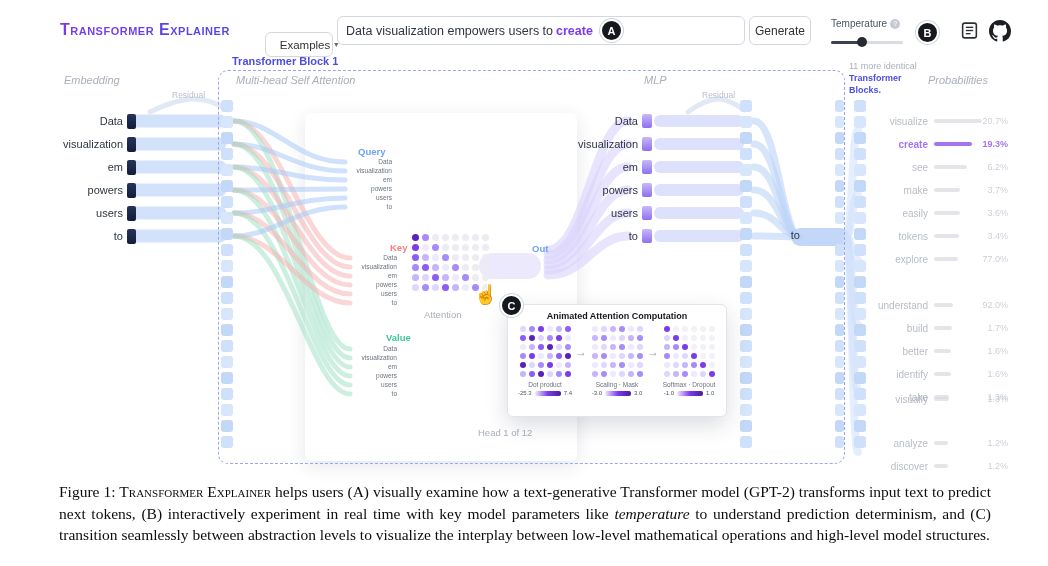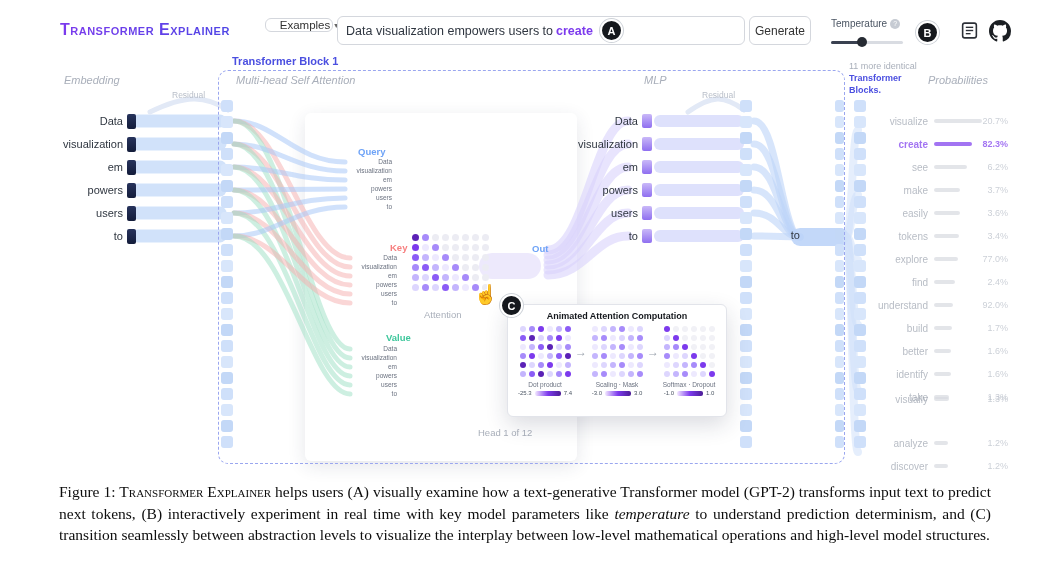--- a/index.html
+++ b/index.html
@@ -10,21 +10,21 @@
   .z1{z-index:1}.z2{z-index:2}.z3{z-index:3}.z4{z-index:4}.z5{z-index:5}
 
   
   .logo{position:absolute;left:60px;top:21px;font-size:16px;font-weight:bold;
         font-variant:small-caps;letter-spacing:.5px;
         background:linear-gradient(90deg,#7c3aed,#4f46e5);
         -webkit-background-clip:text;background-clip:text;color:transparent;}
   .btn{position:absolute;box-sizing:border-box;background:#fff;border:1px solid #d4d7dd;
        border-radius:6px;font-size:11.5px;color:#333;display:flex;align-items:center;
        justify-content:center;gap:4px;cursor:pointer;}
-  .examples{left:265px;top:18px;width:68px;height:14px;padding-left:26px;}
+  .examples{left:265px;top:32px;width:68px;height:25px;padding-left:26px;}
   .chev{font-size:8px;color:#666;}
   .prompt{position:absolute;left:337px;top:16px;width:408px;height:29px;box-sizing:border-box;
           border:1px solid #d4d7dd;border-radius:6px;background:#fff;display:flex;
           align-items:center;padding:0 8px;font-size:12.5px;}
   .prompt .hl{color:#7c3aed;font-weight:bold;margin-left:3px;}
   .badge{display:inline-flex;align-items:center;justify-content:center;width:19px;height:19px;
          border-radius:50%;background:#15181d;color:#fff;font-size:11px;font-weight:bold;
          border:2px solid #fff;box-shadow:0 0 0 1px #cfd3d9;margin-left:7px;flex:0 0 auto;}
   .generate{left:749px;top:16px;width:62px;height:29px;font-size:12px;}
   .temp{position:absolute;left:831px;top:18px;width:80px;}
@@ -462,21 +462,21 @@
     <div class="to-token">to</div>
 
     <div class="prow" style="top:112px">
         <span class="ptok">visualize</span>
         <span class="pbar" style="width: 56px;"></span>
         <span class="ppct">20.7%</span>
       </div>
     <div class="prow hl" style="top:135px">
         <span class="ptok">create</span>
         <span class="pbar" style="width: 38px;"></span>
-        <span class="ppct">82.3%</span>
+        <span class="ppct">19.3%</span>
       </div>
     <div class="prow" style="top:158px">
         <span class="ptok">see</span>
         <span class="pbar" style="width: 33px;"></span>
         <span class="ppct">6.2%</span>
       </div>
     <div class="prow" style="top:181px">
         <span class="ptok">make</span>
         <span class="pbar" style="width: 26px;"></span>
         <span class="ppct">3.7%</span>
@@ -488,25 +488,20 @@
       </div>
     <div class="prow" style="top:227px">
         <span class="ptok">tokens</span>
         <span class="pbar" style="width: 25px;"></span>
         <span class="ppct">3.4%</span>
       </div>
     <div class="prow" style="top:250px">
         <span class="ptok">explore</span>
         <span class="pbar" style="width: 24px;"></span>
         <span class="ppct">77.0%</span>
-      </div>
-    <div class="prow" style="top:273px">
-        <span class="ptok">find</span>
-        <span class="pbar" style="width: 21px;"></span>
-        <span class="ppct">2.4%</span>
       </div>
     <div class="prow" style="top:296px">
         <span class="ptok">understand</span>
         <span class="pbar" style="width: 19px;"></span>
         <span class="ppct">92.0%</span>
       </div>
     <div class="prow" style="top:319px">
         <span class="ptok">build</span>
         <span class="pbar" style="width: 18px;"></span>
         <span class="ppct">1.7%</span>

